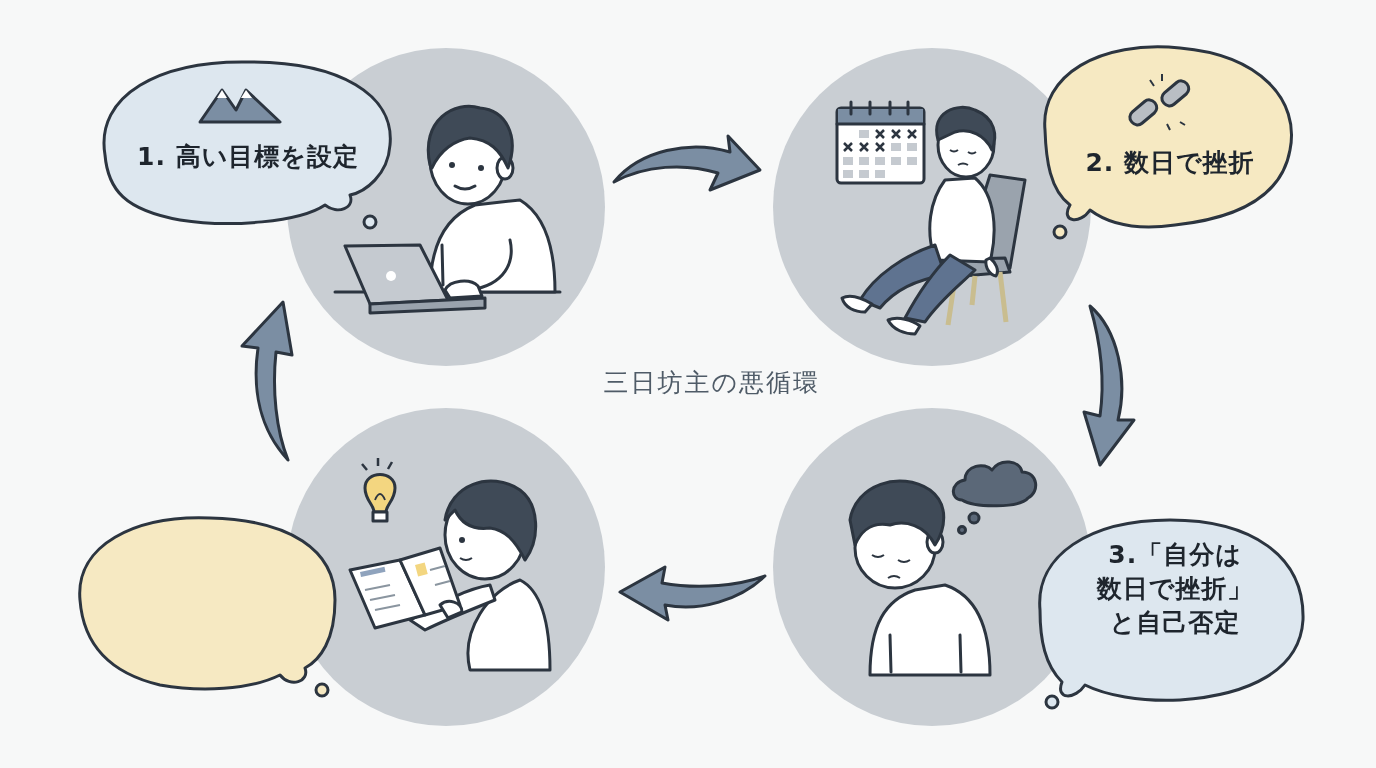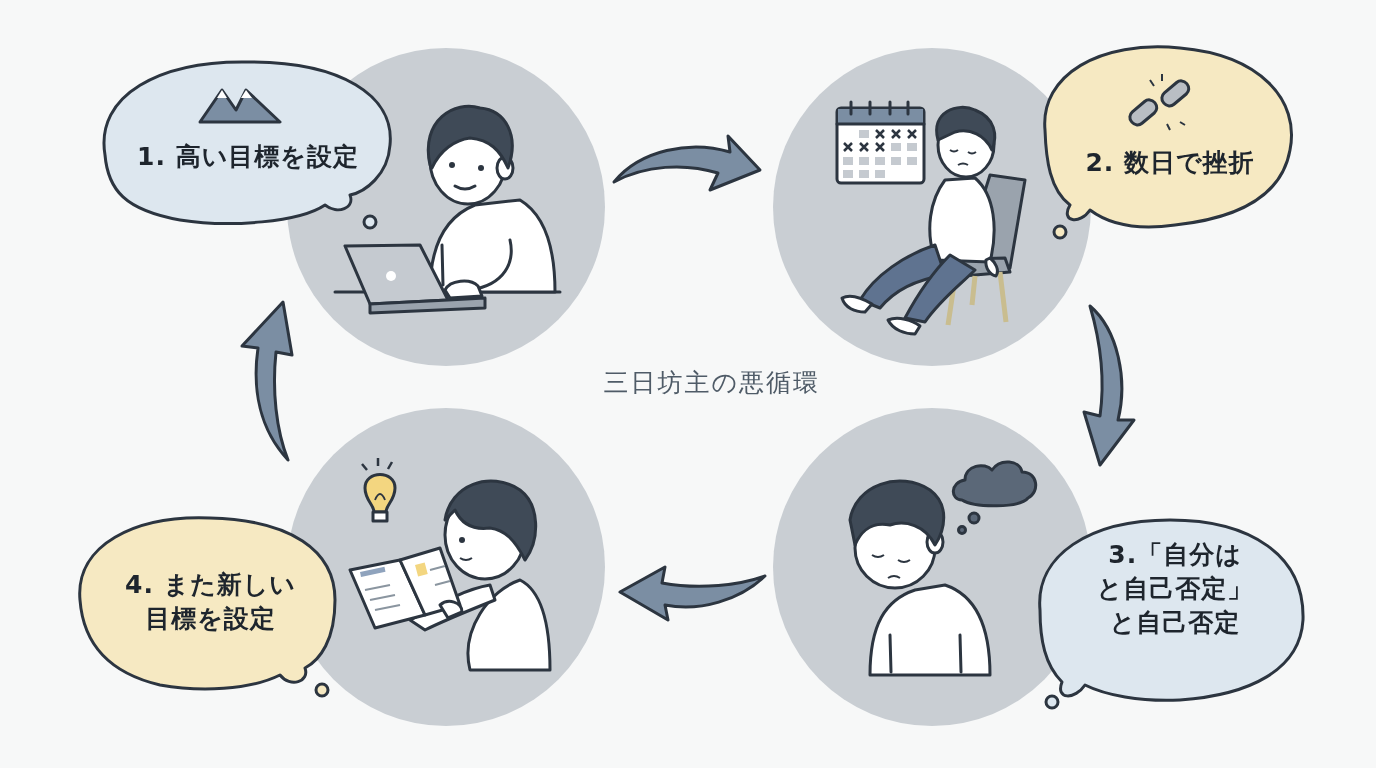--- a/index.html
+++ b/index.html
@@ -211,23 +211,19 @@
   <div class="bubble-text" style="left:108px; top:140px; width:280px;">
     <span>1. 高い目標を設定</span>
   </div>
 
   <div class="bubble-text" style="left:1060px; top:146px; width:220px;">
     <span>2. 数日で挫折</span>
   </div>
 
   <div class="bubble-text" style="left:1050px; top:538px; width:250px;">
     <div>3.「自分は</div>
-    <div>と自己否定」</div>
+    <div>数日で挫折」</div>
     <div>と自己否定</div>
   </div>
 
-  <div class="bubble-text" style="left:88px; top:568px; width:245px;">
-    <div>4. また新しい</div>
-    <div>目標を設定</div>
-  </div>
 
   <div class="center-title">三日坊主の悪循環</div>
 </div>
 
 </body></html>

